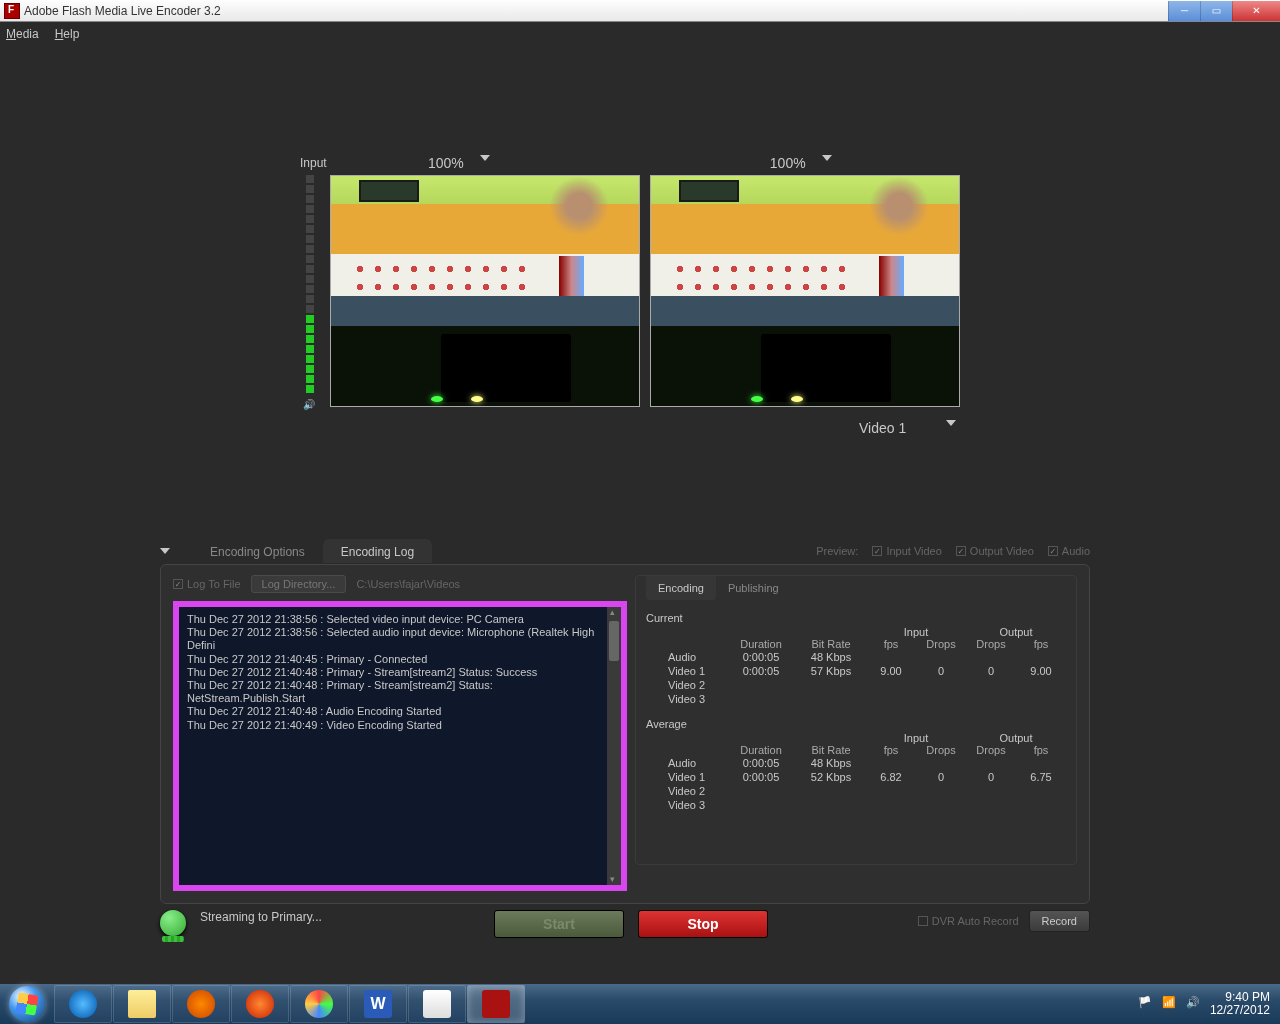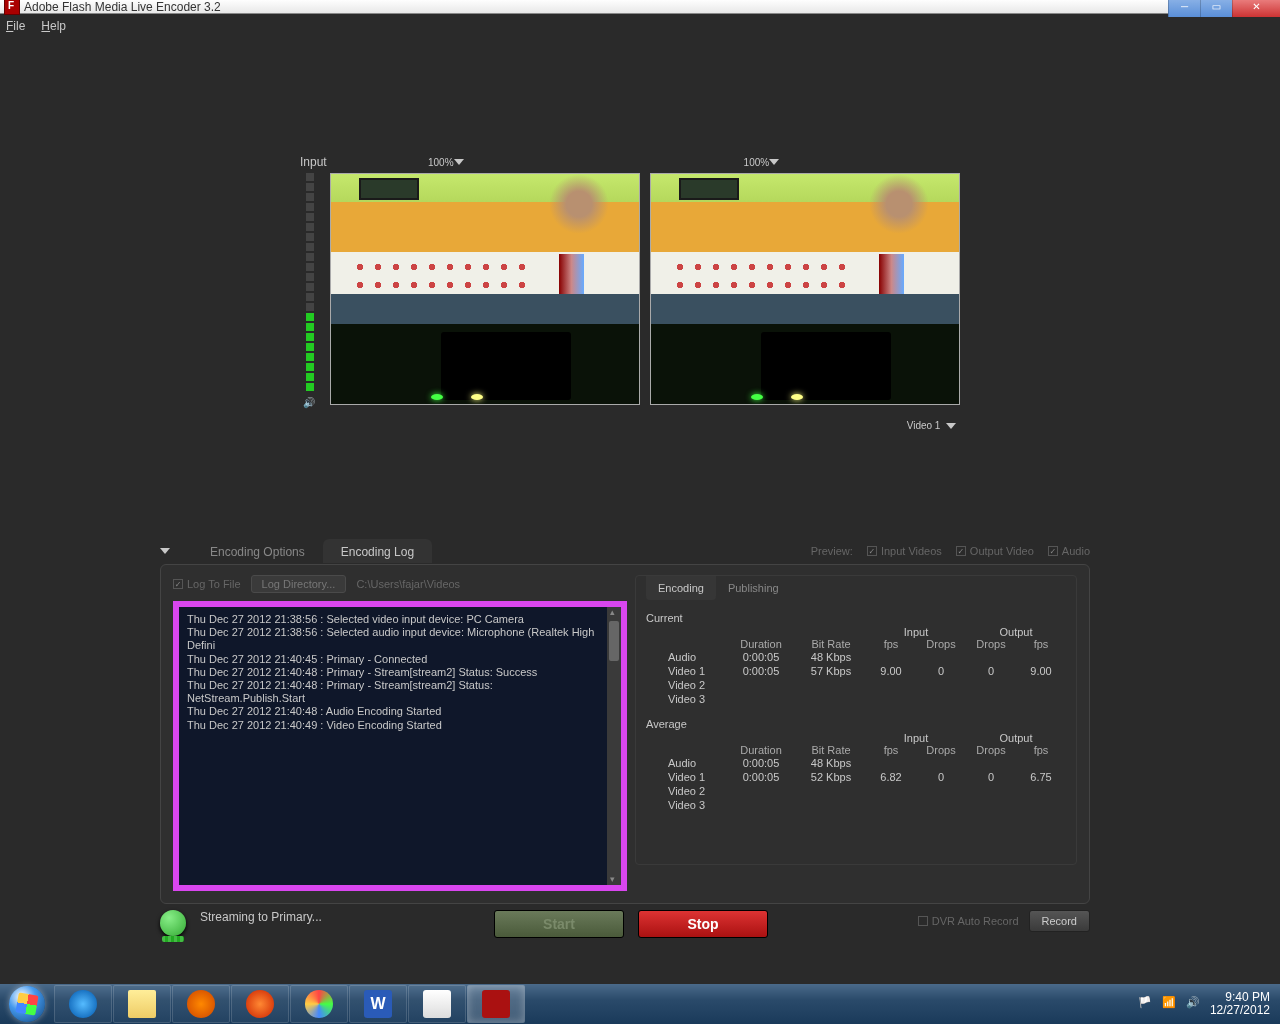--- a/index.html
+++ b/index.html
@@ -1,37 +1,37 @@
 <!DOCTYPE html>
 <html><head>
 <meta charset="utf-8">
 <style>
 * { margin:0; padding:0; box-sizing:border-box; font-family:"Segoe UI",Tahoma,sans-serif; }
 body { width:1280px; height:1024px; background:#2a2a2a; overflow:hidden; position:relative; }
 
 
-.titlebar { height:14px; background:linear-gradient(#fefefe,#e8e8e8); display:flex; align-items:center; border-bottom:1px solid #888; }
+.titlebar { height:22px; background:linear-gradient(#fefefe,#e8e8e8); display:flex; align-items:center; border-bottom:1px solid #888; }
 .titlebar .icon { width:16px; height:16px; background:#a00; margin:0 4px; border:1px solid #600; position:relative; }
 .titlebar .icon::after{content:"F";color:#fff;font-size:10px;position:absolute;left:3px;top:0;font-weight:bold;}
 .titlebar .title { font-size:12px; color:#333; flex:1; }
 .winbtns { display:flex; height:20px; }
 .winbtn { width:32px; height:20px; display:flex; align-items:center; justify-content:center; font-size:10px; color:#fff; border-left:1px solid rgba(0,0,0,.2); }
 .winmin { background:linear-gradient(#8fb5e8,#5a8fd8); }
 .winmax { background:linear-gradient(#8fb5e8,#5a8fd8); }
 .winclose { background:linear-gradient(#e88,#c33); width:48px; border-top-right-radius:0; }
 
 
 .menubar { height:24px; background:#2a2a2a; display:flex; align-items:center; padding-left:6px; gap:16px; }
 .menubar span { color:#c8c8c8; font-size:12px; text-decoration:underline; text-decoration-color:transparent; }
 .menubar span::first-letter { text-decoration:underline; }
 
 
 .preview-area { position:absolute; top:155px; left:300px; }
 .preview-label-row { display:flex; align-items:center; color:#c8c8c8; font-size:12px; margin-bottom:4px; }
-.zoom-sel { display:flex; align-items:center; gap:0; color:#c8c8c8; font-size:10px; }
+.zoom-sel { display:flex; gap:16px; color:#c8c8c8; font-size:14px; }
 .tri-down { width:0; height:0; border-left:5px solid transparent; border-right:5px solid transparent; border-top:6px solid #c8c8c8; display:inline-block; }
 .previews { display:flex; gap:10px; }
 .audio-meter { width:20px; display:flex; flex-direction:column; justify-content:flex-end; align-items:center; gap:2px; padding-bottom:2px; }
 .audio-meter .seg { width:8px; height:8px; background:#444; }
 .audio-meter .seg.on { background:#2c2; }
 .audio-meter .spk { color:#888; font-size:10px; margin-top:4px; }
 .vidbox { width:310px; height:232px; border:1px solid #aaa; background:#111; position:relative; overflow:hidden; }
 .vidbox .sky{position:absolute;top:0;left:0;right:0;height:28px;background:linear-gradient(#c5e86c,#b5d85c);}
 .vidbox .wall{position:absolute;top:28px;left:0;right:0;height:85px;background:#e8a838;}
 .vidbox .frame{position:absolute;top:4px;left:28px;width:60px;height:22px;background:#2a3a2a;border:2px solid #1a1a1a;}
@@ -108,21 +108,21 @@
   <div class="icon"></div>
   <div class="title">Adobe Flash Media Live Encoder 3.2</div>
   <div class="winbtns">
     <div class="winbtn winmin">─</div>
     <div class="winbtn winmax">▭</div>
     <div class="winbtn winclose">✕</div>
   </div>
 </div>
 
 <div class="menubar">
-  <span>File</span>
+  <span>Media</span>
   <span>Help</span>
 </div>
 
 <div class="preview-area">
   <div class="preview-label-row">
     <span style="width:120px;">Input</span>
     <div class="zoom-sel" style="margin-left:8px;">
       <span>100%</span>
       <span class="tri-down"></span>
     </div>
@@ -192,21 +192,21 @@
 
 <div class="bottom-panel">
   <div class="tab-row">
     <span class="tri-down tab-tri"></span>
     <div class="tab">Encoding Options</div>
     <div class="tab active">Encoding Log</div>
     <div class="preview-checks">
       <span>Preview:</span>
       <label class="chk">
           <span class="box">✓</span>
-          <span>Input Videos</span>
+          <span>Input Video</span>
         </label>
       <label class="chk">
           <span class="box">✓</span>
           <span>Output Video</span>
         </label>
       <label class="chk">
           <span class="box">✓</span>
           <span>Audio</span>
         </label>
     </div>

